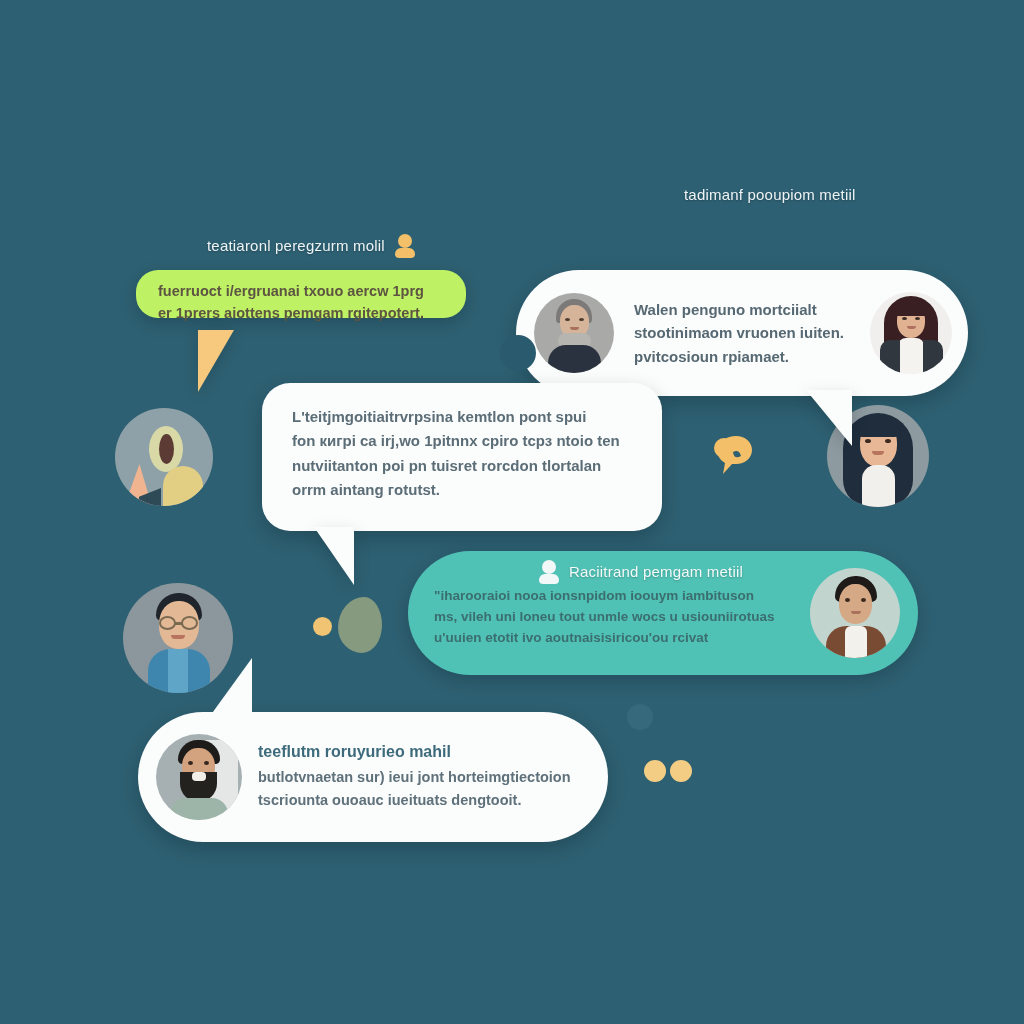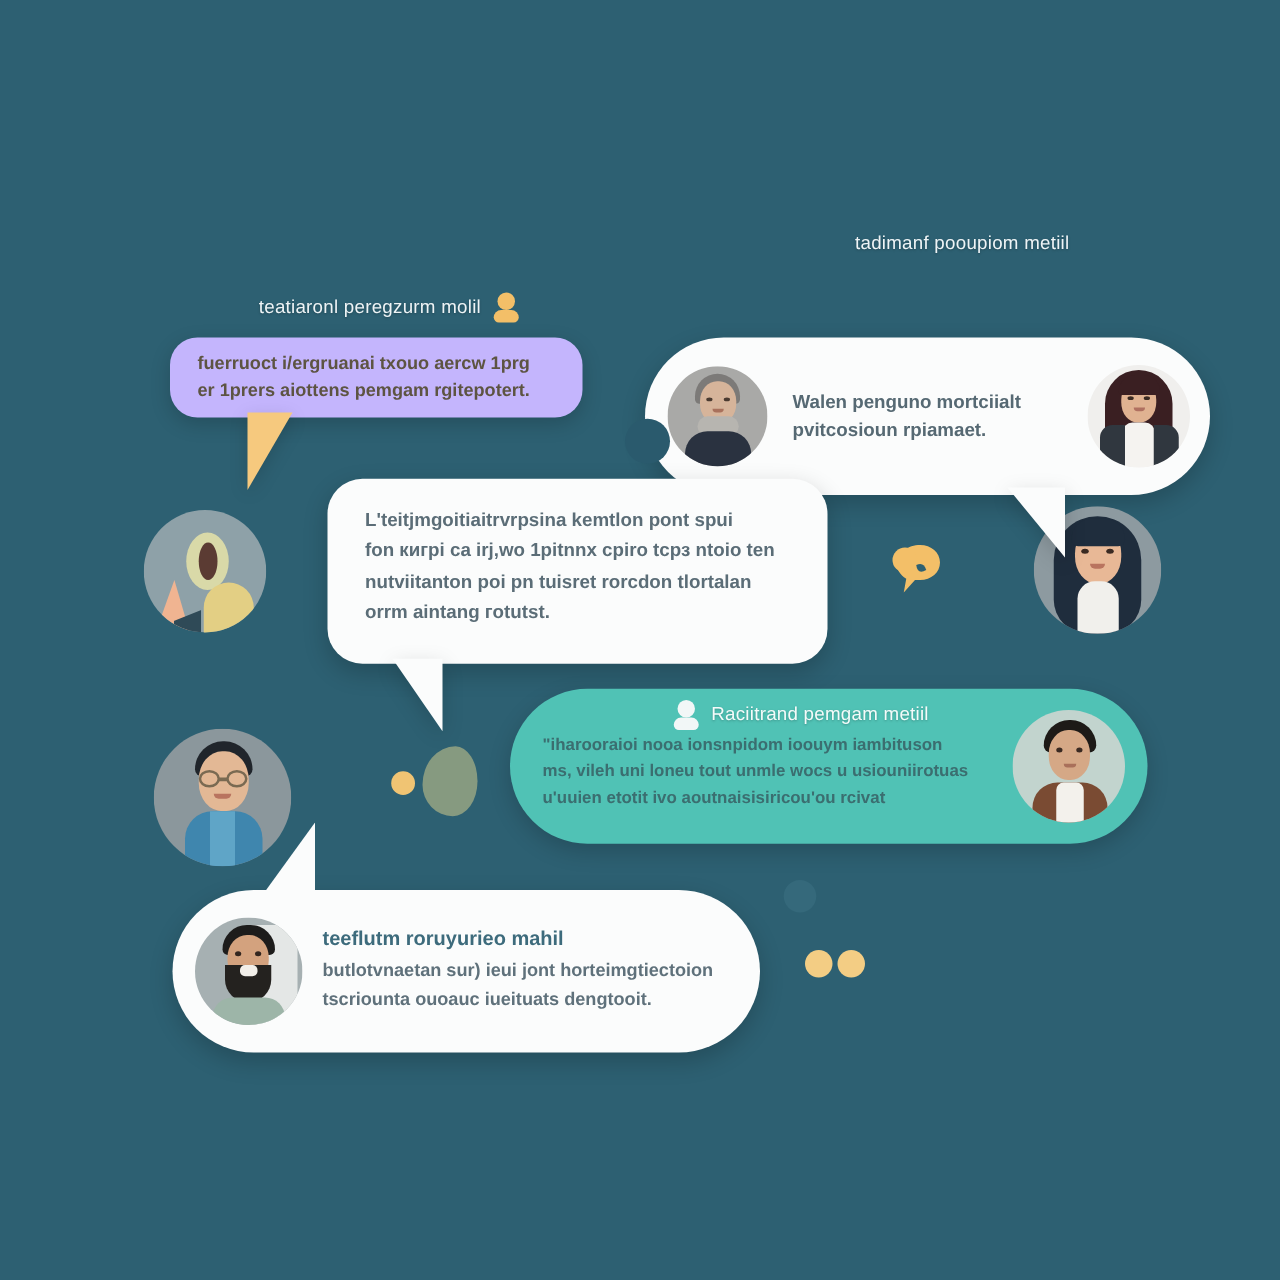--- a/index.html
+++ b/index.html
@@ -34,22 +34,22 @@
     border-radius:10px 10px 7px 7px;
   }
   .pglyph.amber .head, .pglyph.amber .body { background:#f3bf68; }
   .pglyph.white .head, .pglyph.white .body { background:#f2f7f7; }
 
   
   .line { display:block; white-space:nowrap; }
 
   
   #b1 {
-    left:136px; top:270px; width:330px; height:64px;
-    background:#c4b5fd; box-shadow:0 5px 16px rgba(0,0,0,.18);
+    left:136px; top:270px; width:330px; height:48px;
+    background:#bef264; box-shadow:0 5px 16px rgba(0,0,0,.18);
     border-radius:22px;
   }
   #b1 .txt {
     padding:10px 20px 0 22px; color:#5d5442;
     font-size:14.5px; line-height:1.52; font-weight:600;
   }
   #b1 .tail {
     left:62px; top:60px;
     border-left:36px solid #f6c97e;
     border-right:0 solid transparent;
@@ -238,20 +238,21 @@
       <div style="position:absolute;left:26px;top:12px;width:29px;height:34px;background:#d6b49a;border-radius:47%;"></div>
       <div style="position:absolute;left:31px;top:25px;width:5px;height:3px;background:#4a3a30;border-radius:50%;"></div>
       <div style="position:absolute;left:45px;top:25px;width:5px;height:3px;background:#4a3a30;border-radius:50%;"></div>
       <div style="position:absolute;left:36px;top:34px;width:9px;height:3px;background:#a9715c;border-radius:0 0 6px 6px;"></div>
       <div style="position:absolute;left:24px;top:40px;width:33px;height:16px;background:#b7b5b0;border-radius:12px;"></div>
       <div style="position:absolute;left:14px;top:52px;width:53px;height:30px;background:#2a3240;border-radius:18px 18px 0 0;"></div>
     </div>
 
     <div class="txt">
       <span class="line">Walen penguno mortciialt</span>
+      <span class="line">stootinimaom vruonen iuiten.</span>
       <span class="line">pvitcosioun rpiamaet.</span>
     </div>
 
     <div class="av" style="width:82px;height:82px;">
       <div class="bg" style="background:#f0efed;"></div>
       <div style="position:absolute;left:14px;top:4px;width:54px;height:74px;background:#3a1f22;border-radius:28px 28px 20px 20px;"></div>
       <div style="position:absolute;left:27px;top:12px;width:28px;height:34px;background:#e0b291;border-radius:47%;"></div>
       <div style="position:absolute;left:25px;top:8px;width:33px;height:16px;background:#3a1f22;border-radius:18px 18px 4px 4px;"></div>
       <div style="position:absolute;left:32px;top:25px;width:5px;height:3px;background:#3a2a22;border-radius:50%;"></div>
       <div style="position:absolute;left:45px;top:25px;width:5px;height:3px;background:#3a2a22;border-radius:50%;"></div>

